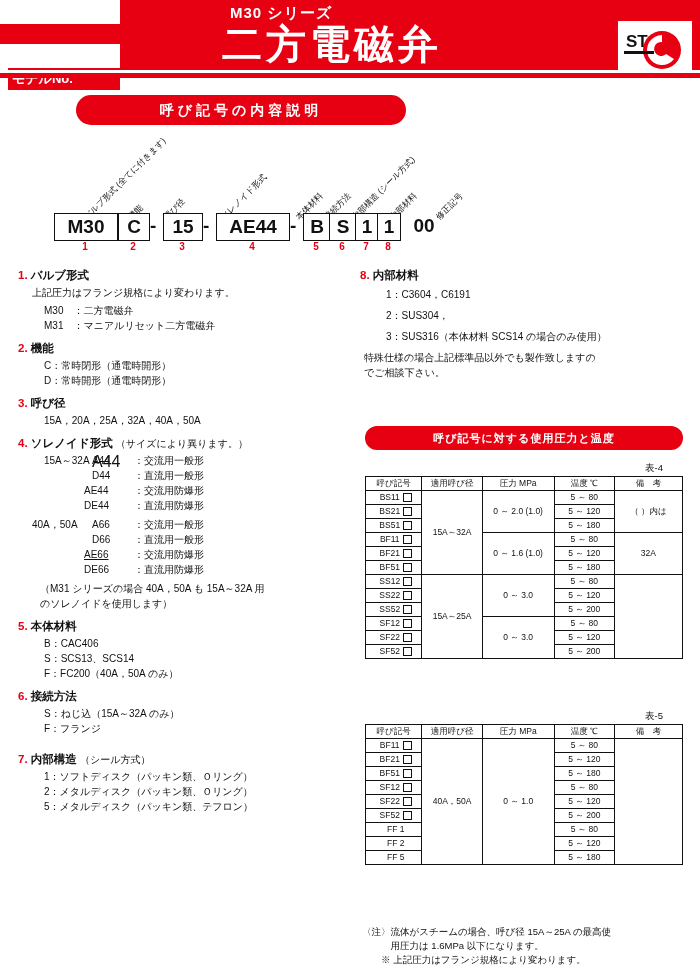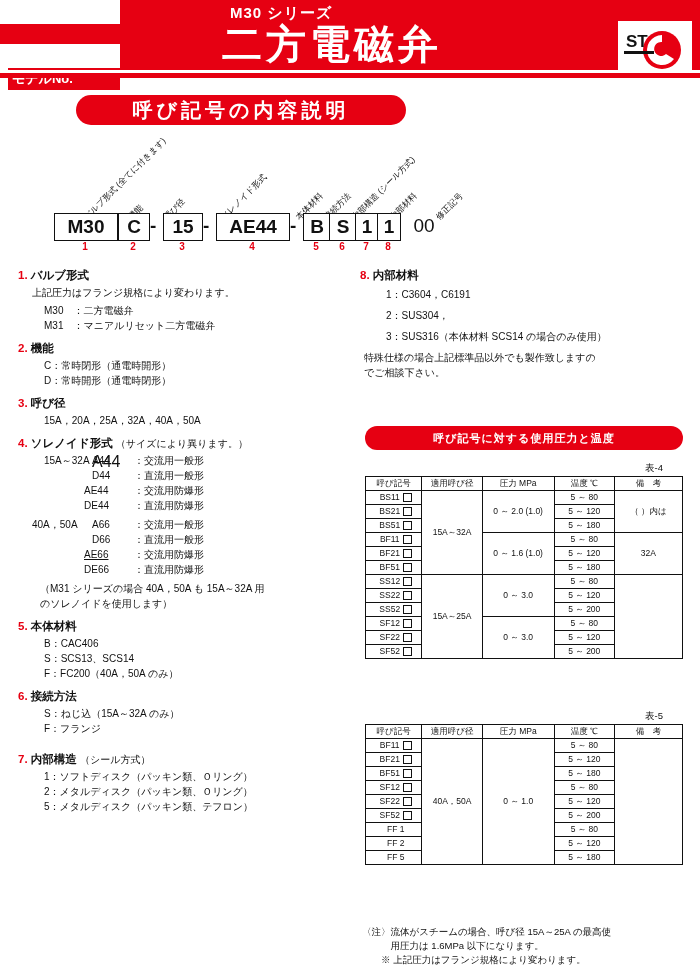--- a/index.html
+++ b/index.html
@@ -22,28 +22,28 @@
      background:#e60012;color:#fff;font-size:13px;font-weight:bold;line-height:22px;text-align:left;padding-left:4px;box-sizing:border-box;margin-top:44px;}
   .hdr-title-small{position:absolute;left:230px;top:4px;color:#fff;font-size:15px;font-weight:bold;letter-spacing:1px;}
   .hdr-title-big{position:absolute;left:222px;top:22px;color:#fff;font-size:40px;font-weight:bold;letter-spacing:4px;line-height:44px;}
   .hdr-logo{position:absolute;right:8px;top:6px;width:74px;height:58px;background:#fff;border-radius:3px;margin-top:15px;}
   .logo-inner{position:absolute;left:0;top:0;width:74px;height:58px;}
   .hdr-bar-bottom{position:absolute;left:0;top:70px;width:700px;height:8px;background:#e60012;}
   .hdr-line{position:absolute;left:0;top:70px;width:700px;height:3px;background:#fff;}
 
   
   .pill{position:absolute;left:76px;top:95px;width:330px;height:30px;background:#e60012;border-radius:15px;}
-  .pill span{display:block;color:#fff;font-size:20px;font-weight:bold;letter-spacing:4px;text-align:center;line-height:30px;}
+  .pill span{display:block;color:#fff;font-size:14px;font-weight:bold;letter-spacing:4px;text-align:center;line-height:30px;}
 
   
   .code-wrap{position:absolute;left:30px;top:175px;width:460px;height:75px;}
   .slant{position:absolute;font-size:8.5px;color:#111;transform:rotate(-45deg);transform-origin:left bottom;white-space:nowrap;}
   .codebox{position:absolute;top:38px;height:26px;border:1px solid #111;background:#fff;
      font-size:19px;font-weight:bold;text-align:center;line-height:26px;letter-spacing:0px;}
-  .codeplain{position:absolute;top:38px;height:26px;font-size:19px;font-weight:normal;line-height:26px;text-align:center;}
+  .codeplain{position:absolute;top:38px;height:26px;font-size:19px;font-weight:bold;line-height:26px;text-align:center;}
   .dash{position:absolute;top:38px;height:26px;font-size:19px;font-weight:bold;line-height:26px;}
   .num{position:absolute;top:66px;font-size:10px;font-weight:bold;color:#e60012;text-align:center;}
 
   
   .lcol{position:absolute;left:18px;top:268px;width:340px;}
   .sec{margin-bottom:5px;}
   .sec-h{font-size:11.5px;font-weight:bold;margin:0 0 2px 0;}
   .sec-h .n{color:#e60012;font-weight:bold;}
   .sec-h .sub{font-weight:normal;font-size:10px;}
   .ln{font-size:10px;line-height:15px;margin-left:14px;white-space:nowrap;}

